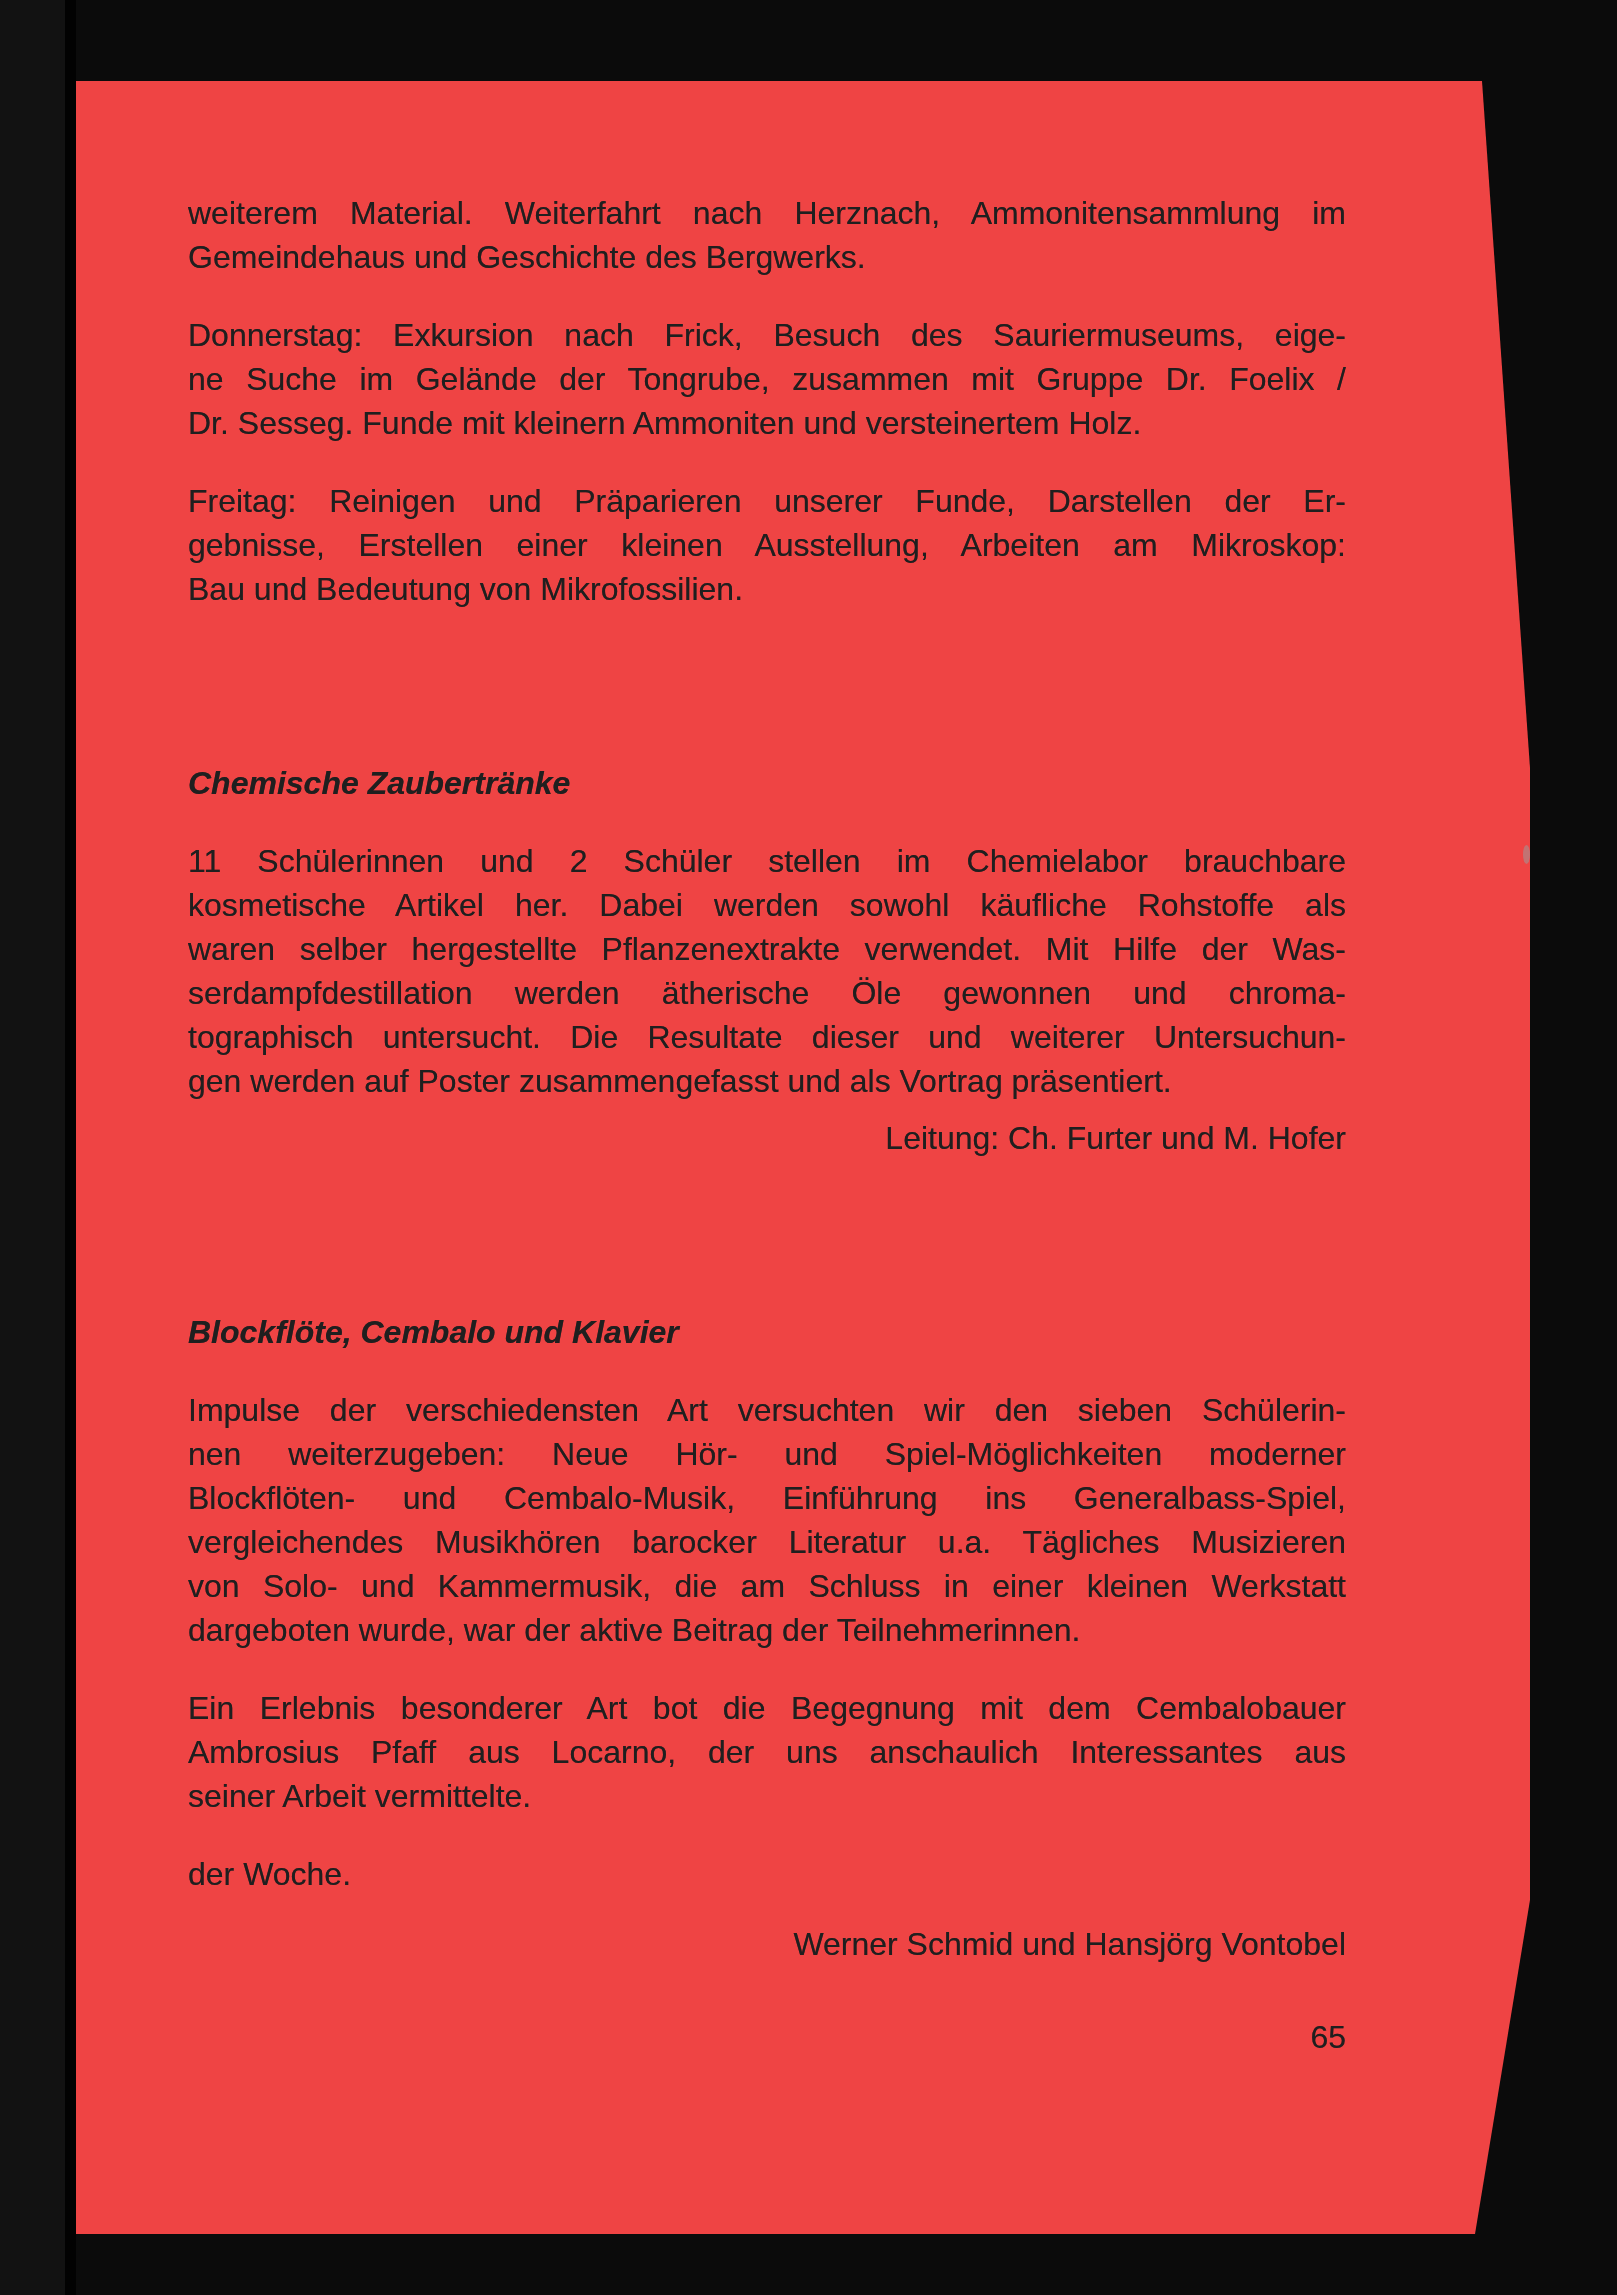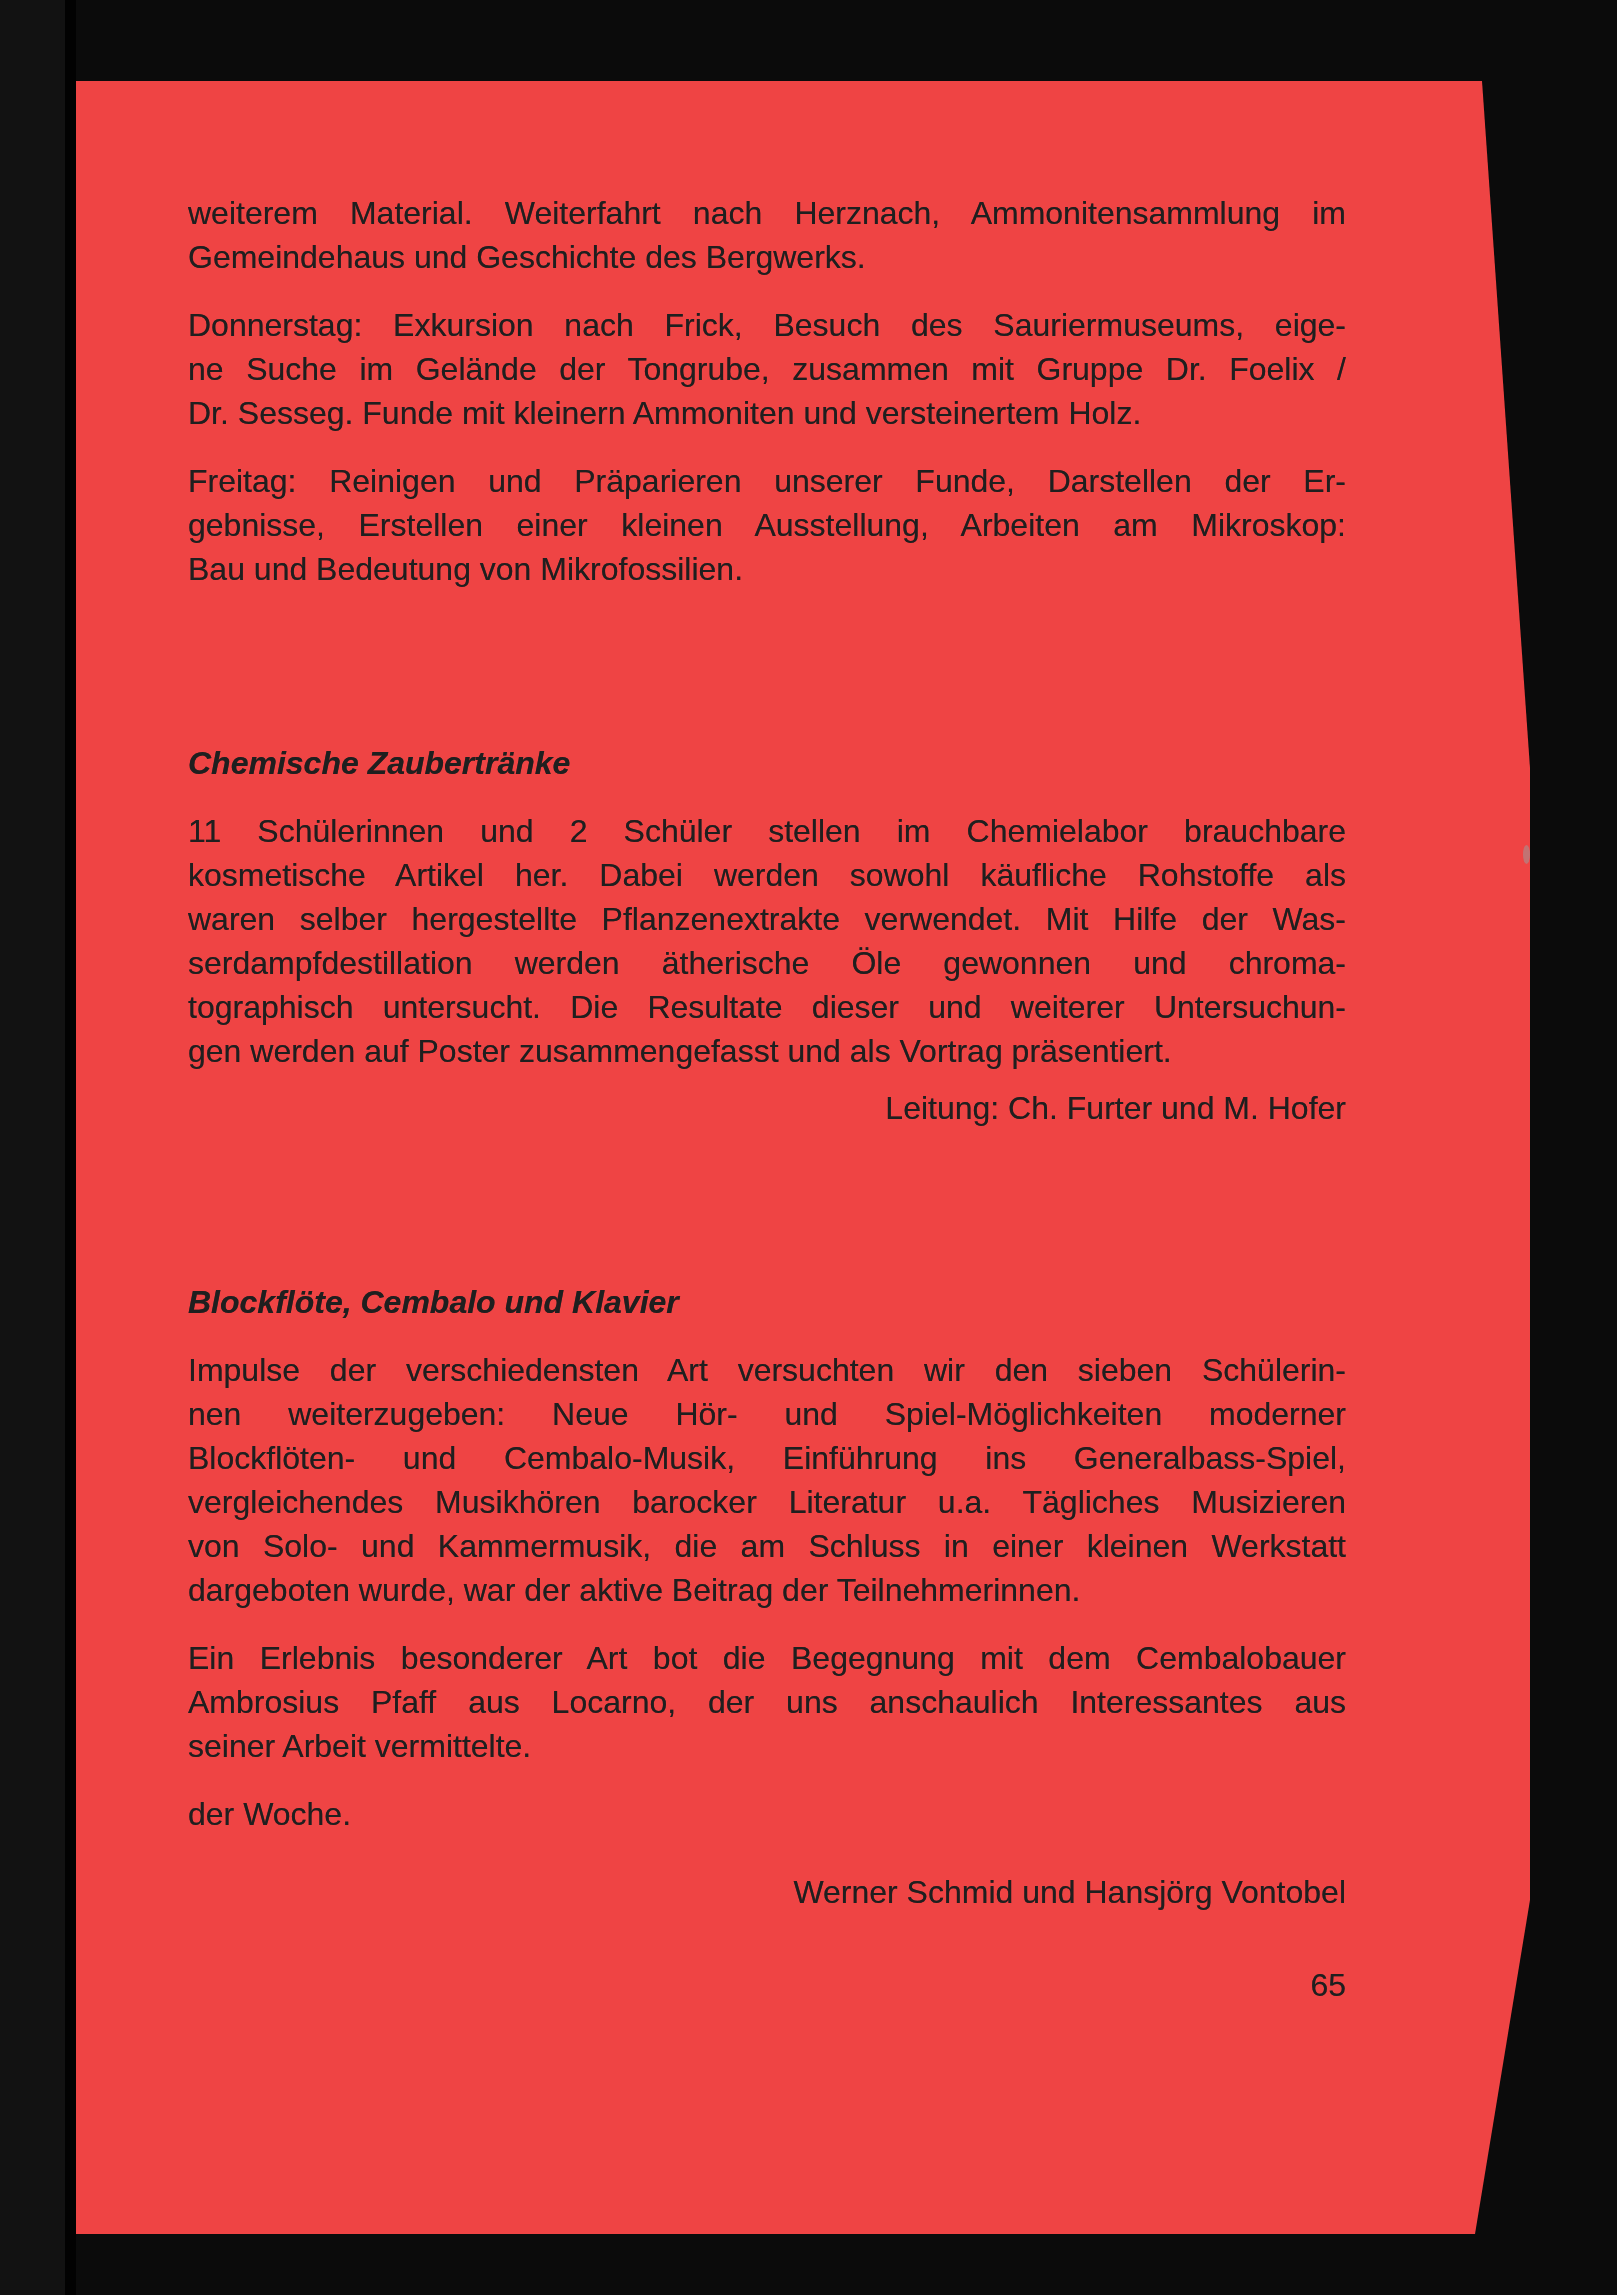--- a/index.html
+++ b/index.html
@@ -40,29 +40,29 @@
     position: absolute;
     left: 112px;
     top: 0;
     width: 1158px;
     padding-top: 110px;
     font-size: 32px;
     line-height: 44px;
     color: #1f1f1f;
     text-shadow: 0 0 0.5px rgba(30,30,30,0.65);
   }
-  .block { margin-top: 24px; }
+  .block { margin-top: 34px; }
   #blocks > .block:first-child { margin-top: 0; }
   .heading {
     margin-top: 150px;
     font-weight: 700;
     font-style: italic;
   }
   .byline {
-    margin-top: 34px;
+    margin-top: 26px;
     text-align: right;
   }
   [data-name="byline-leitung"] { margin-top: 13px; }
   .pline {
     text-align: justify;
     text-align-last: justify;
   }
   .pline.last {
     text-align: left;
     text-align-last: left;

